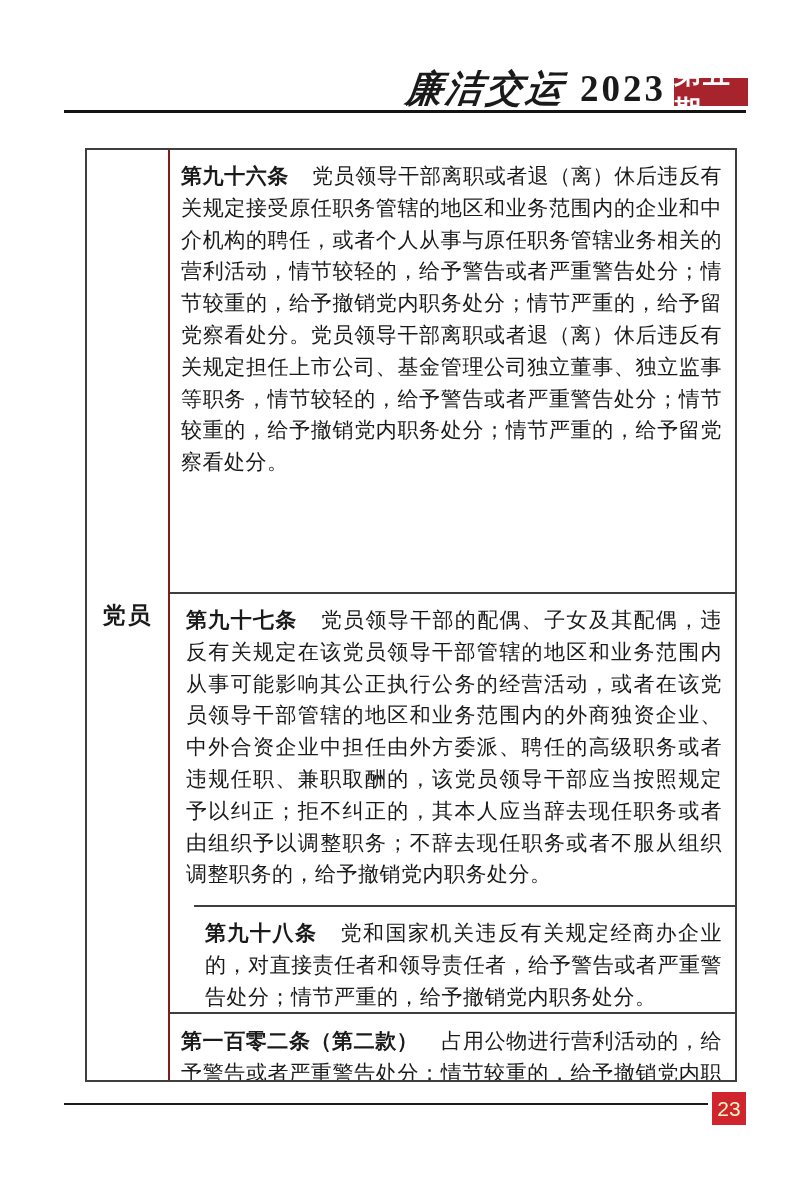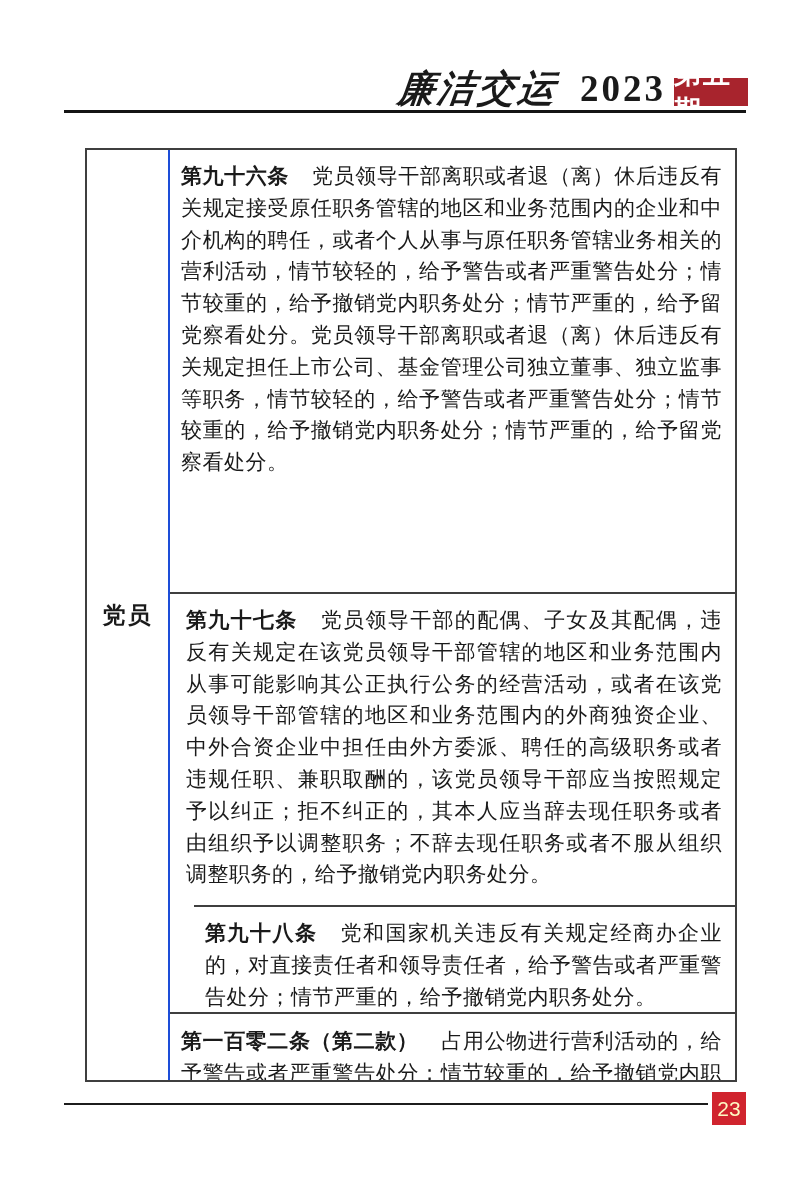--- a/index.html
+++ b/index.html
@@ -22,21 +22,21 @@
     white-space:nowrap;
     font-family:"Liberation Serif", serif;
   }
   .masthead .cn{
     font-style:italic;
     transform:skewX(-6deg);
     display:inline-block;
   }
   .masthead .year{
     font-style:normal;
-    margin-left:22px;
+    margin-left:14px;
     text-align:right;
   }
   .issue-badge{
     position:absolute;
     top:78px; right:52px;
     width:74px; height:28px;
     background:#a8242d;
     color:#ffffff;
     font-size:27px;
     letter-spacing:2px;
@@ -55,21 +55,21 @@
   .law-table{
     position:absolute;
     left:85px; top:148px;
     width:652px; height:934px;
     border:2px solid #3f3f3f;
     box-sizing:border-box;
     display:flex;
   }
   .label-cell{
     width:83px;
-    border-right:2px solid #1d4ed8;
+    border-right:2px solid #7f1d1d;
     box-sizing:border-box;
     display:flex; align-items:center; justify-content:center;
     font-size:23px;
     font-weight:bold;
     letter-spacing:2px;
     flex-shrink:0;
   }
   .content-cell{
     flex:1;
     display:flex;

